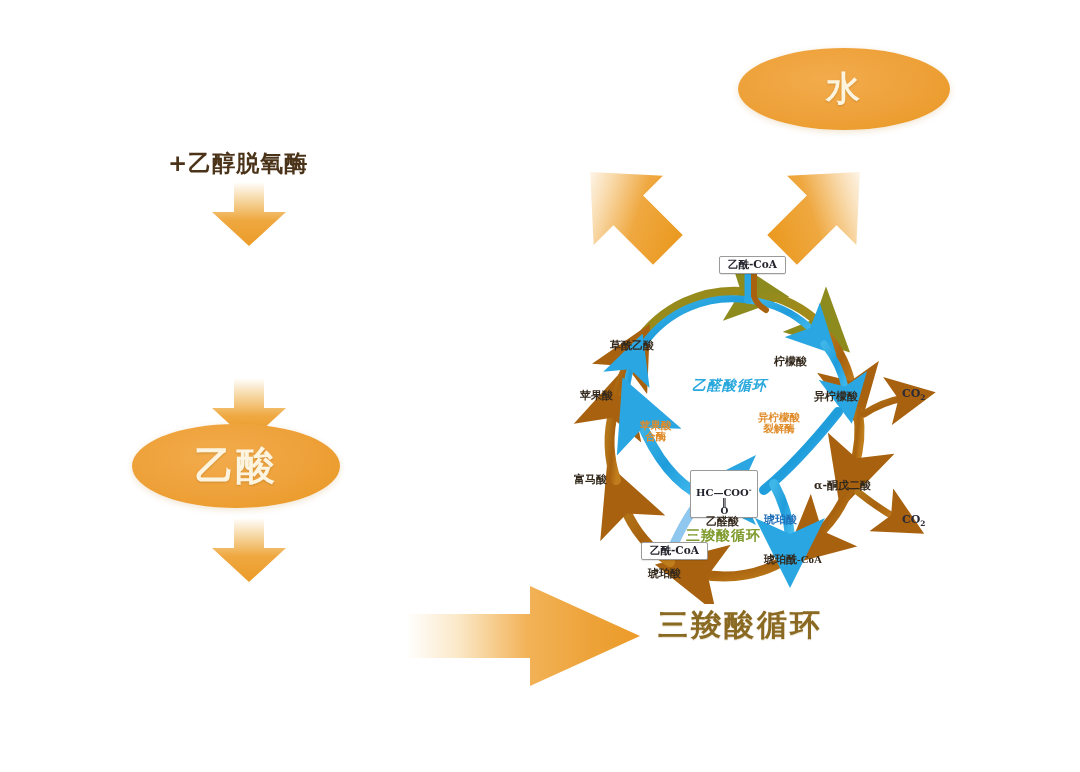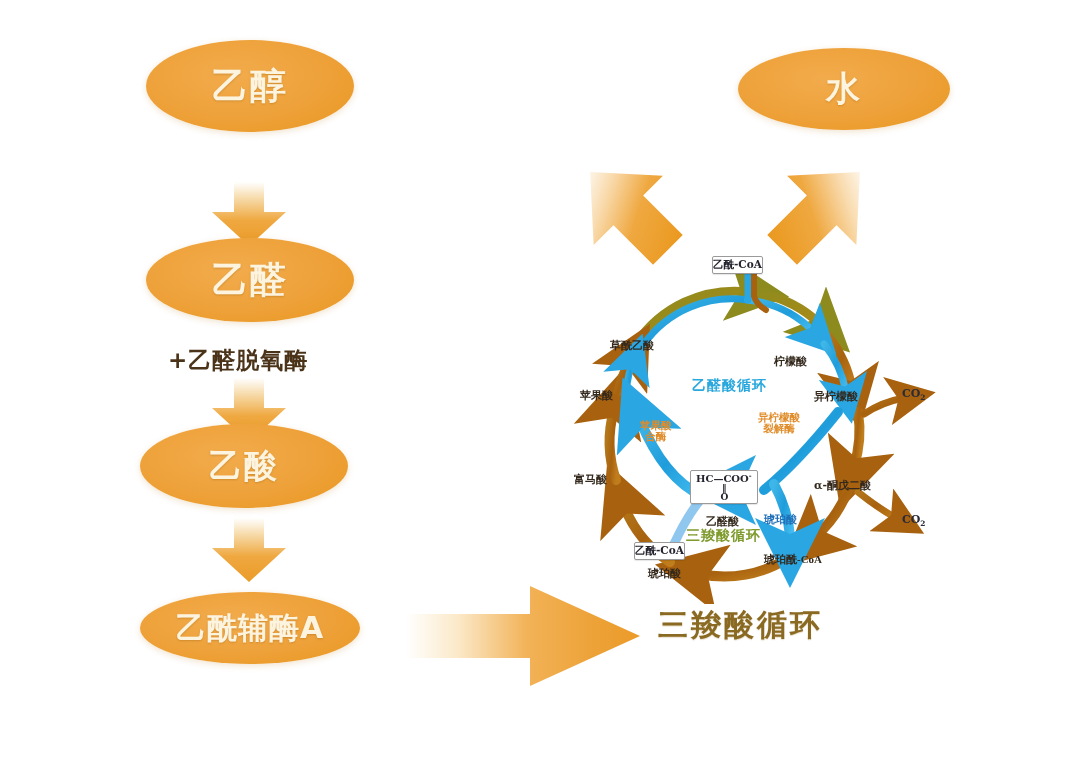--- a/index.html
+++ b/index.html
@@ -32,21 +32,21 @@
     background: radial-gradient(ellipse at 42% 38%, #f2ab4c 0%, #eea139 55%, #e8971f 100%);
     box-shadow: 0 2px 6px rgba(190,130,40,0.22);
     color: #fdf4e0;
     font-weight: 700;
     letter-spacing: 2px;
     text-shadow: 0 1px 2px rgba(150,95,15,0.35);
     white-space: nowrap;
   }
   .pill-ethanol      { left:146px; top:40px;  width:208px; height:92px;  font-size:36px; }
   .pill-acetaldehyde { left:146px; top:238px; width:208px; height:84px;  font-size:36px; }
-  .pill-acetic       { left:140px; top:424px; width:208px; height:84px;  font-size:33px;align-items:center; }
+  .pill-acetic       { left:132px; top:424px; width:208px; height:84px;  font-size:39px;align-items:center; }
   .pill-acetylcoa    { left:140px; top:592px; width:220px; height:72px;  font-size:30px; letter-spacing:1px; }
   .pill-co2          { left:482px; top:48px;  width:212px; height:82px;  font-size:34px; }
   .pill-water        { left:738px; top:48px;  width:212px; height:82px;  font-size:34px; }
 
   
   .enzyme-label {
     position: absolute;
     font-size: 23px;
     font-weight: 700;
     color: #4a3318;
@@ -102,45 +102,46 @@
   .cyc-label {
     position: absolute;
     font-family: "DejaVu Serif", "Liberation Serif", serif;
     font-weight: 700;
     color: #33281c;
     white-space: nowrap;
     line-height: 1.08;
   }
   .lbl-met   { font-size: 11px; }
   .lbl-enz   { font-size: 10.5px; color:#e08c2a; text-align:center; }
-  .lbl-gly   { font-size: 14px; color:#29a8dd; letter-spacing:1px; }
+  .lbl-gly   { font-size: 14px; color:#29a8dd; letter-spacing:1px;font-style:italic; }
   .lbl-tca   { font-size: 14px; color:#7f9b2e; letter-spacing:1px; }
   .lbl-co2   { font-size: 11px; color:#2a2a38; font-family:"DejaVu Serif","Liberation Serif",serif;margin-left:20px; }
   .lbl-blue  { color:#1f6fb8; }
 
   .chip {
     position: absolute;
     border: 1px solid #9a9a9a;
     background: #ffffff;
     border-radius: 2px;
-    padding: 1px 0;
+    padding: 1px 8px;
     font-family: "DejaVu Serif", "Liberation Serif", serif;
     font-size: 10.5px;
     font-weight: 700;
     color: #24242e;
     white-space: nowrap;
     box-shadow: 0 1px 1px rgba(0,0,0,0.10);
+    margin-left: 7px;
   }
 
   .struct-box {
     position: absolute;
     border: 1px solid #9a9a9a;
     background: #ffffff;
     border-radius: 2px;
-    padding: 2px 5px 1px 5px;
+    padding: 16px 5px 1px 5px;
     font-family: "DejaVu Serif", "Liberation Serif", serif;
     font-size: 10px;
     font-weight: 700;
     color: #24242e;
     text-align: center;
     line-height: 1.0;
     white-space: nowrap;
     box-shadow: 0 1px 1px rgba(0,0,0,0.10);
   }
   .struct-box .bond { letter-spacing:-1px; font-size:9px; display:block; }
@@ -154,42 +155,36 @@
     text-align:center;
   }
   sup { font-size: 0.68em; vertical-align: super; }
   sub { font-size: 0.68em; vertical-align: sub; }
 </style>
 </head>
 <body>
 
 <div id="stage">
 
-  <div class="pill pill-ethanol">
-    <span>乙醇</span>
-  </div>
-
+
+  <div class="enzyme-label enz-1">+乙醇脱氧酶</div>
 
   <svg class="down-arrow" style="left:210px; top:182px;" viewBox="0 0 78 66">
     <defs>
       <linearGradient id="dg1" x1="0" y1="0" x2="0" y2="1">
         <stop offset="0%" stop-color="#ffffff"></stop>
         <stop offset="28%" stop-color="#f6d7a2"></stop>
         <stop offset="60%" stop-color="#efa840"></stop>
         <stop offset="100%" stop-color="#eb9b28"></stop>
       </linearGradient>
     </defs>
     <path d="M24,0 L54,0 L54,30 L76,30 L39,64 L2,30 L24,30 Z" fill="url(#dg1)"></path>
   </svg>
 
-  <div class="pill pill-acetaldehyde">
-    <span>乙醛</span>
-  </div>
-
-  <div class="enzyme-label enz-2">+乙醛脱氧酶</div>
+
 
   <svg class="down-arrow" style="left:210px; top:378px;" viewBox="0 0 78 66">
     <defs>
       <linearGradient id="dg2" x1="0" y1="0" x2="0" y2="1">
         <stop offset="0%" stop-color="#ffffff"></stop>
         <stop offset="28%" stop-color="#f6d7a2"></stop>
         <stop offset="60%" stop-color="#efa840"></stop>
         <stop offset="100%" stop-color="#eb9b28"></stop>
       </linearGradient>
     </defs>
@@ -205,23 +200,20 @@
       <linearGradient id="dg3" x1="0" y1="0" x2="0" y2="1">
         <stop offset="0%" stop-color="#ffffff"></stop>
         <stop offset="28%" stop-color="#f6d7a2"></stop>
         <stop offset="60%" stop-color="#efa840"></stop>
         <stop offset="100%" stop-color="#eb9b28"></stop>
       </linearGradient>
     </defs>
     <path d="M24,0 L54,0 L54,30 L76,30 L39,64 L2,30 L24,30 Z" fill="url(#dg3)"></path>
   </svg>
 
-  <div class="pill pill-acetylcoa">
-    <span>乙酰辅酶A</span>
-  </div>
 
   <svg class="big-right-arrow" viewBox="0 0 236 104">
     <defs>
       <linearGradient id="bigr" x1="0" y1="0" x2="1" y2="0">
         <stop offset="0%" stop-color="#ffffff"></stop>
         <stop offset="22%" stop-color="#fbe9c9"></stop>
         <stop offset="52%" stop-color="#f2b257"></stop>
         <stop offset="80%" stop-color="#eda238"></stop>
         <stop offset="100%" stop-color="#eb9b28"></stop>
       </linearGradient>

